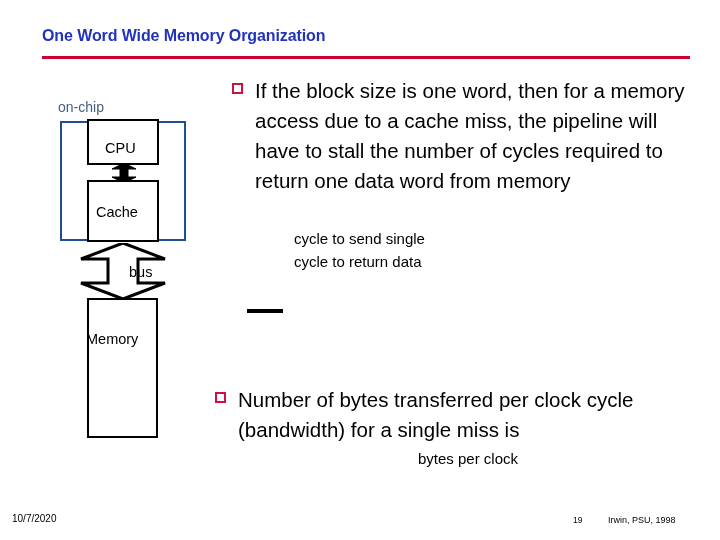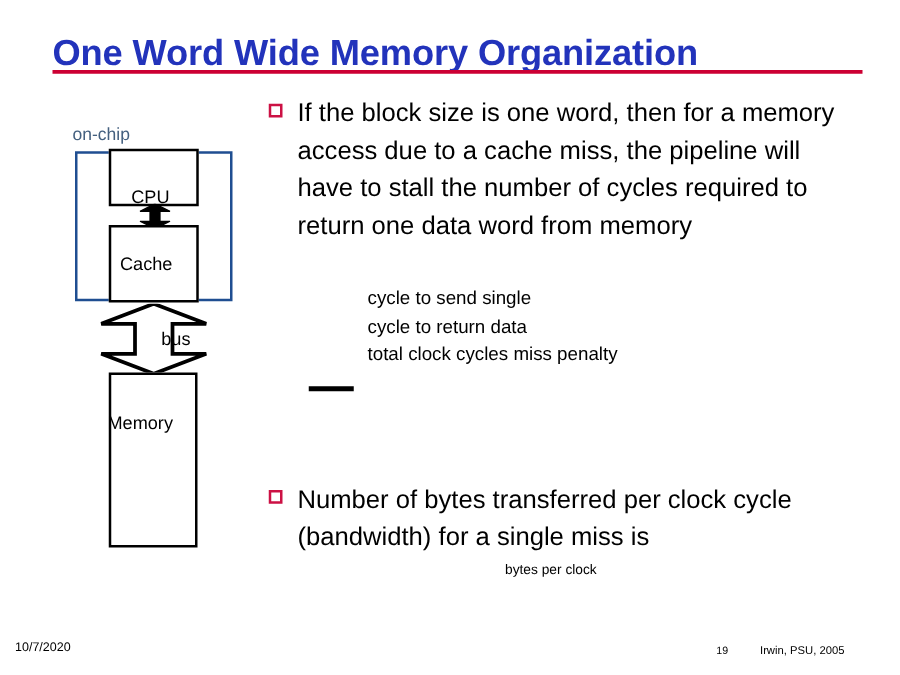--- a/index.html
+++ b/index.html
@@ -19,21 +19,21 @@
     background: #ffffff;
     overflow: hidden;
   }
 
   
   #title {
     position: absolute;
     left: 42px;
     top: 27px;
     width: 650px;
-    font-size: 29px;
+    font-size: 16px;
     font-weight: bold;
     color: #2233bb;
     letter-spacing: -0.1px;
     white-space: nowrap;
   }
   #title-rule {
     position: absolute;
     left: 42px;
     top: 56px;
     width: 648px;
@@ -73,21 +73,21 @@
     border: 2px solid #000000;
     box-sizing: border-box;
   }
   .blkbox-label {
     position: absolute;
     font-size: 14.5px;
     color: #000000;
     white-space: nowrap;
   }
   #cpu-box   { left: 87px; top: 119px;  width: 72px; height: 46px; }
-  #cpu-label { left: 105px; top: 150px; }
+  #cpu-label { left: 105px; top: 140px; }
   #cache-box   { left: 87px; top: 180px;  width: 72px; height: 62px; }
   #cache-label { left: 96px;  top: 204px; }
   #memory-box   { left: 87px; top: 298px; width: 71px; height: 140px; }
   #memory-label { left: 86px; top: 331px; }
 
   
   .vert-arrow { position: absolute; }
   .vert-arrow svg { display: block; }
 
   #bus-label {
@@ -116,21 +116,21 @@
     flex: 0 0 auto;
     margin-top: 7px;
     margin-right: 12px;
   }
   .bullet-text {
     font-size: 20.5px;
     line-height: 30px;
     color: #000000;
   }
 
-  #bullet1 { left: 215px; top: 76px;  width: 470px; }
+  #bullet1 { left: 232px; top: 76px;  width: 470px; }
   #bullet2 { left: 215px; top: 385px; width: 470px; }
 
   #subitems {
     position: absolute;
     left: 294px;
     top: 228px;
     width: 380px;
   }
   .subitem {
     font-size: 15px;
@@ -142,23 +142,23 @@
     position: absolute;
     left: 247px;
     top: 309px;
     width: 36px;
     height: 4px;
     background: #000000;
   }
 
   #bandwidth-note {
     position: absolute;
-    left: 404px;
+    left: 418px;
     top: 450px;
-    font-size: 11px;
+    font-size: 15px;
     color: #000000;
     white-space: nowrap;
   }
 
   
   #footer-date {
     position: absolute;
     left: 12px;
     top: 513px;
     font-size: 10px;
@@ -217,28 +217,27 @@
   </div>
 
   <div id="bullet1" class="bullet-row">
     <span class="sq-bullet"></span>
     <span class="bullet-text">If the block size is one word, then for a memory access due to a cache miss, the pipeline will have to stall the number of cycles required to return one data word from memory</span>
   </div>
 
   <div id="subitems">
     <div class="subitem">cycle to send single</div>
     <div class="subitem">cycle to return data</div>
-    <div class="subitem">total clock cycles miss penalty</div>
   </div>
   <div id="sum-rule"></div>
 
   <div id="bullet2" class="bullet-row">
     <span class="sq-bullet"></span>
     <span class="bullet-text">Number of bytes transferred per clock cycle (bandwidth) for a single miss is</span>
   </div>
 
   <div id="bandwidth-note">bytes per clock</div>
 
   <div id="footer-date">10/7/2020</div>
   <div id="footer-page">19</div>
-  <div id="footer-credit">Irwin, PSU, 2005</div>
+  <div id="footer-credit">Irwin, PSU, 1998</div>
 
 </div>
 
 </body></html>

